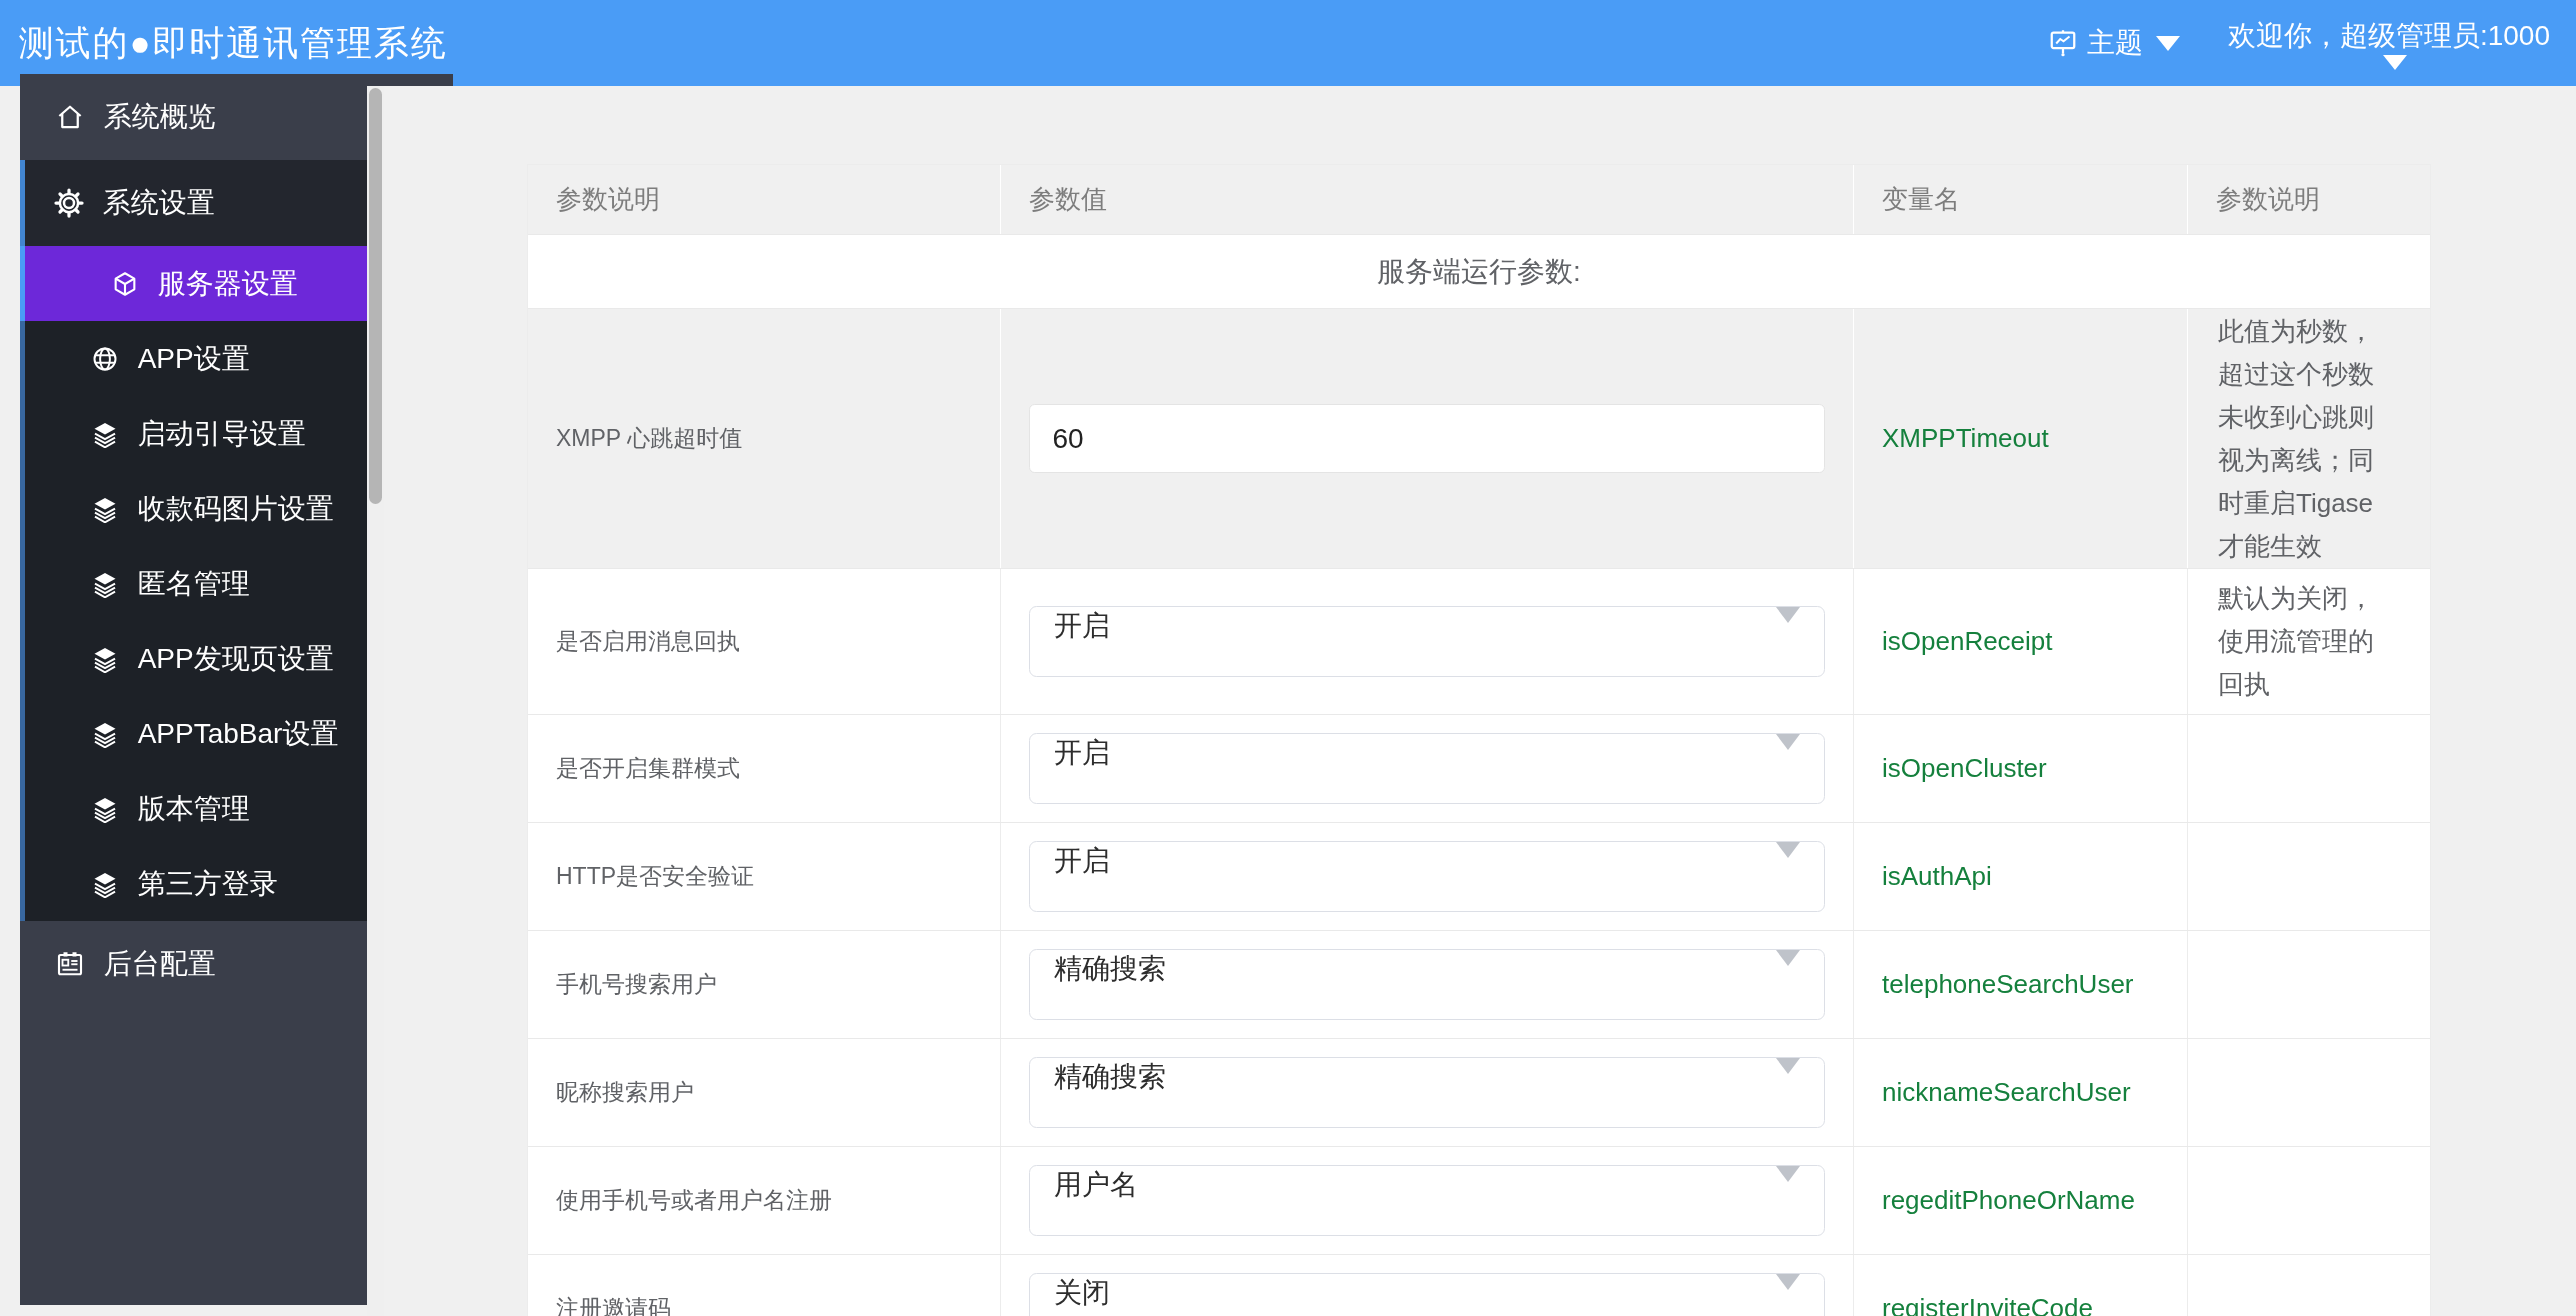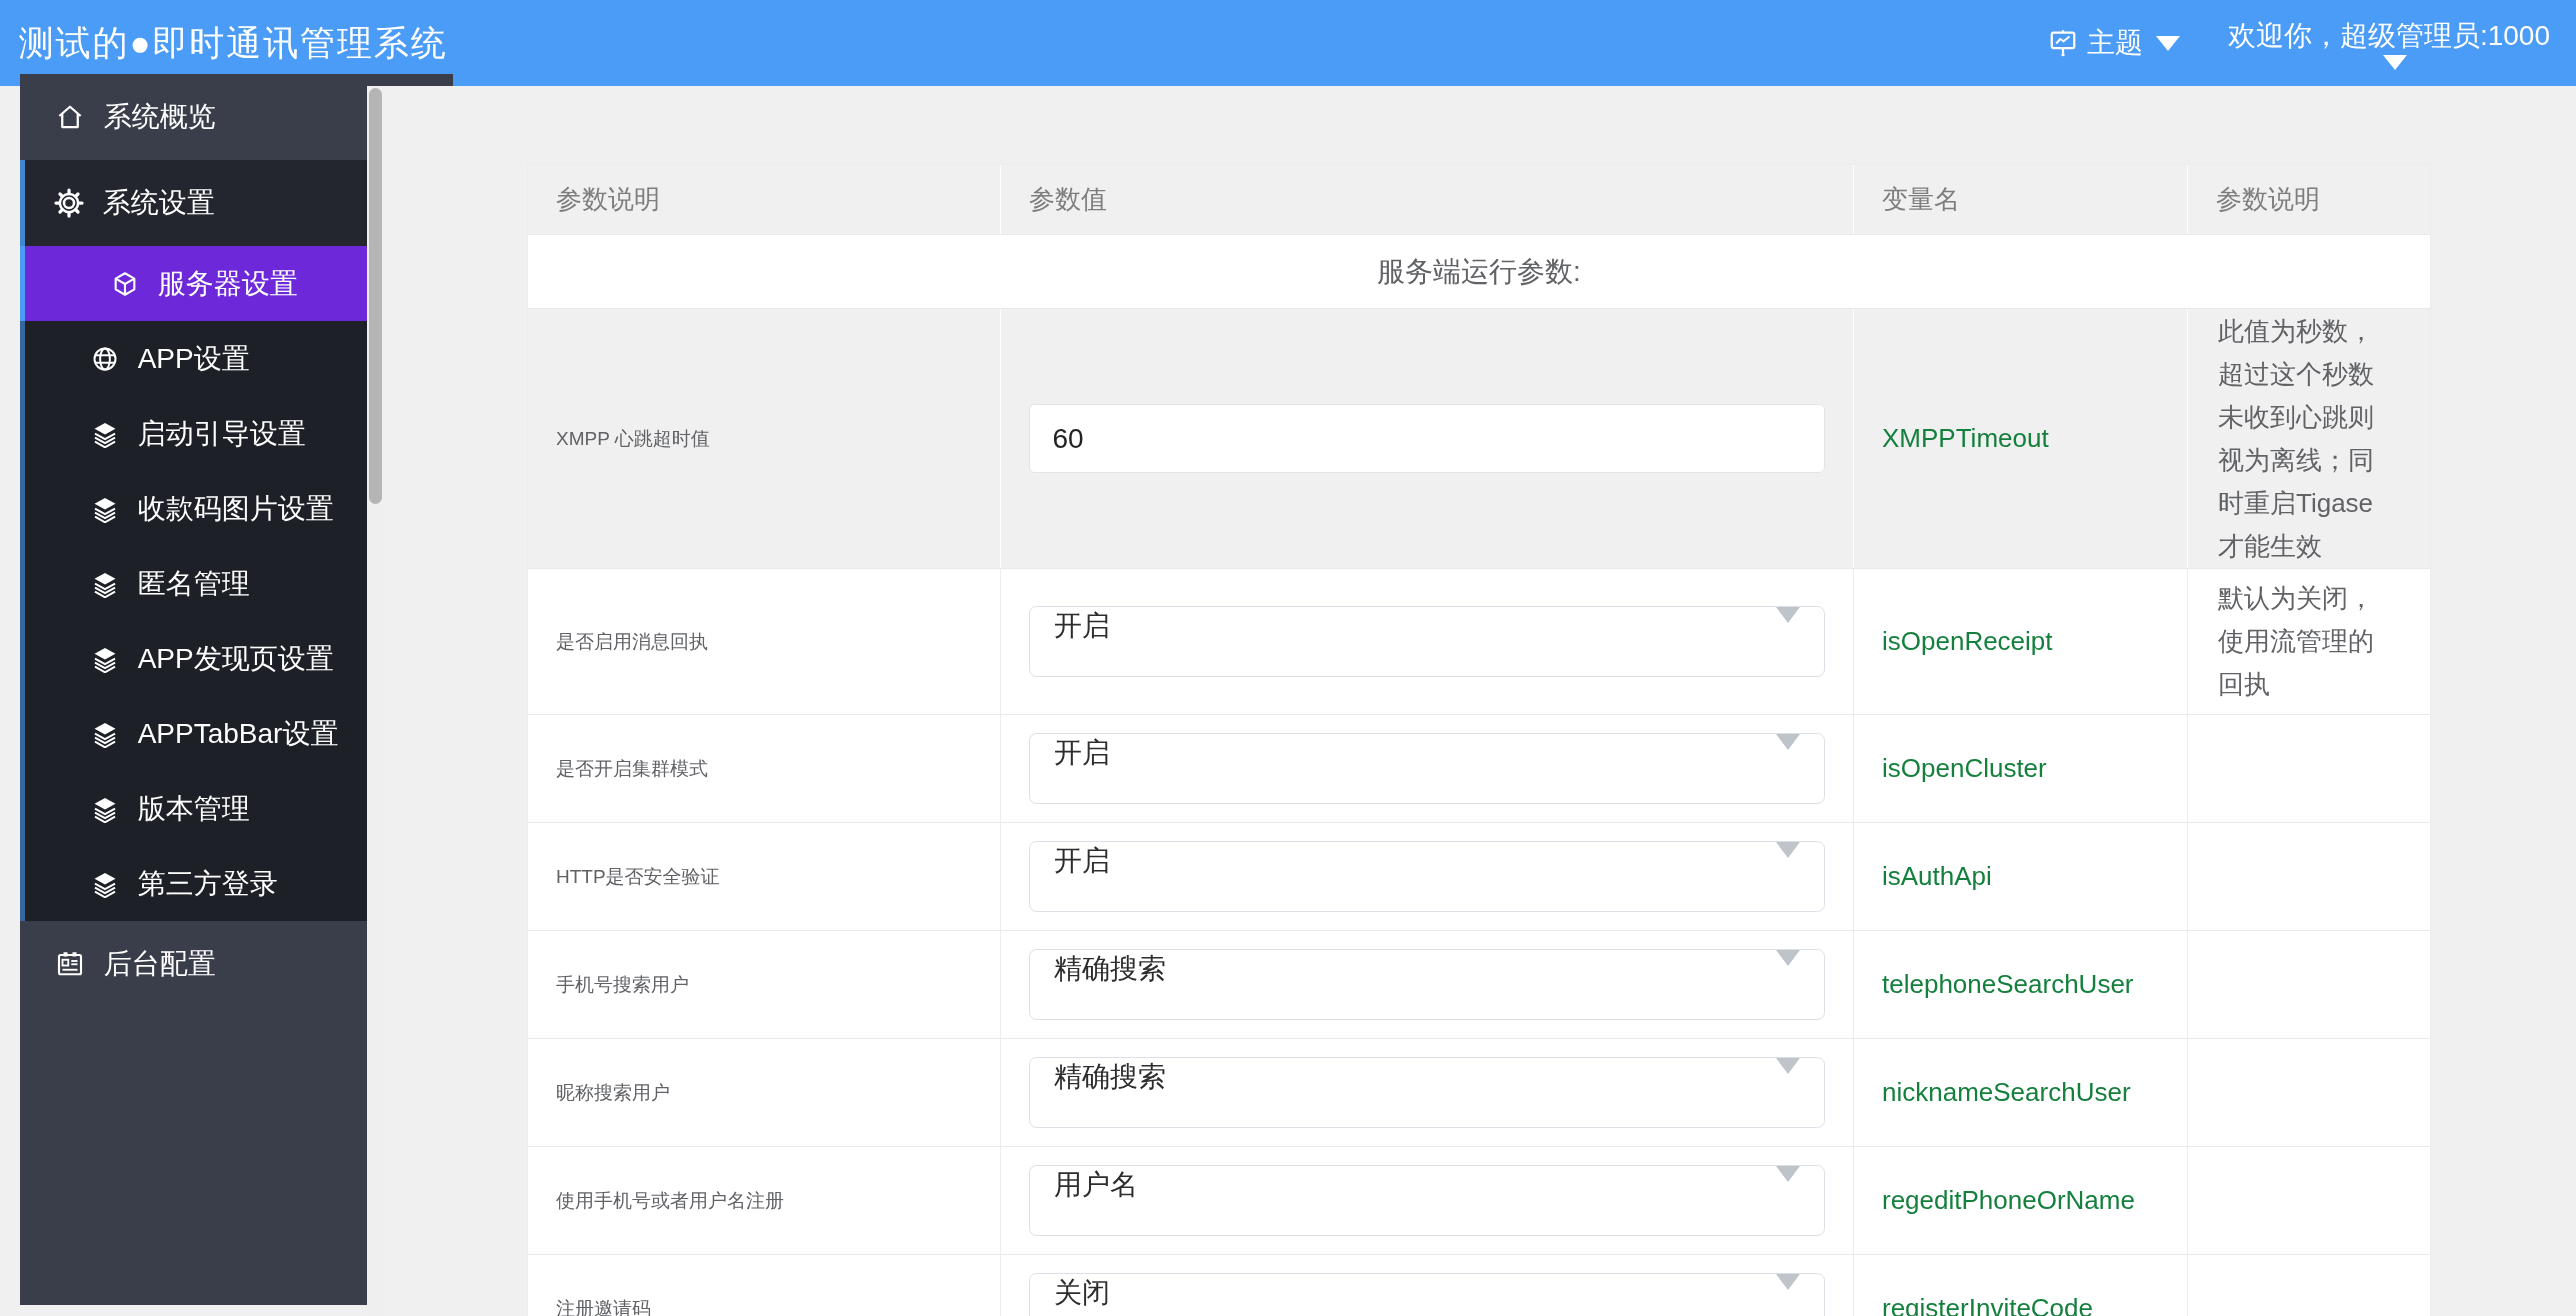--- a/index.html
+++ b/index.html
@@ -83,21 +83,21 @@
   .thead{height:69px;background:#f0f0f0;}
   .thead .cell{border-right-color:#ffffff;}
   .thead .cell span{font-size:26px;color:#7d7d7d;}
   .c-pad{padding-left:28px;}
   .section-row{height:73px;display:flex;align-items:center;justify-content:center;
     border-bottom:1.9px solid #e9e9e9;background:#fff;}
   .section-row span{font-size:28px;color:#606266;}
   .shaded{background:#f0f0f0;}
   .shaded .cell{border-right-color:#ffffff;}
   .r-xmpp{height:259px;} .r-h155{height:145px;} .r-h115{height:107px;}
-  .lbl{font-size:19px;color:#606266;}
+  .lbl{font-size:23px;color:#606266;}
   .vname{font-size:26px;color:#15803d;}
   .desc-cell{padding:13px 30px;line-height:43px;font-size:26px;color:#606266;}
   
   .c-control{padding-left:28px;}
   .text-input{
     width:796px;height:69px;box-sizing:border-box;border:1.9px solid #e4e4e4;
     border-radius:5.6px;background:#fff;font-size:28px;color:#222;
     padding:0 22.4px;outline:none;font-family:inherit;
   }
   .select{

